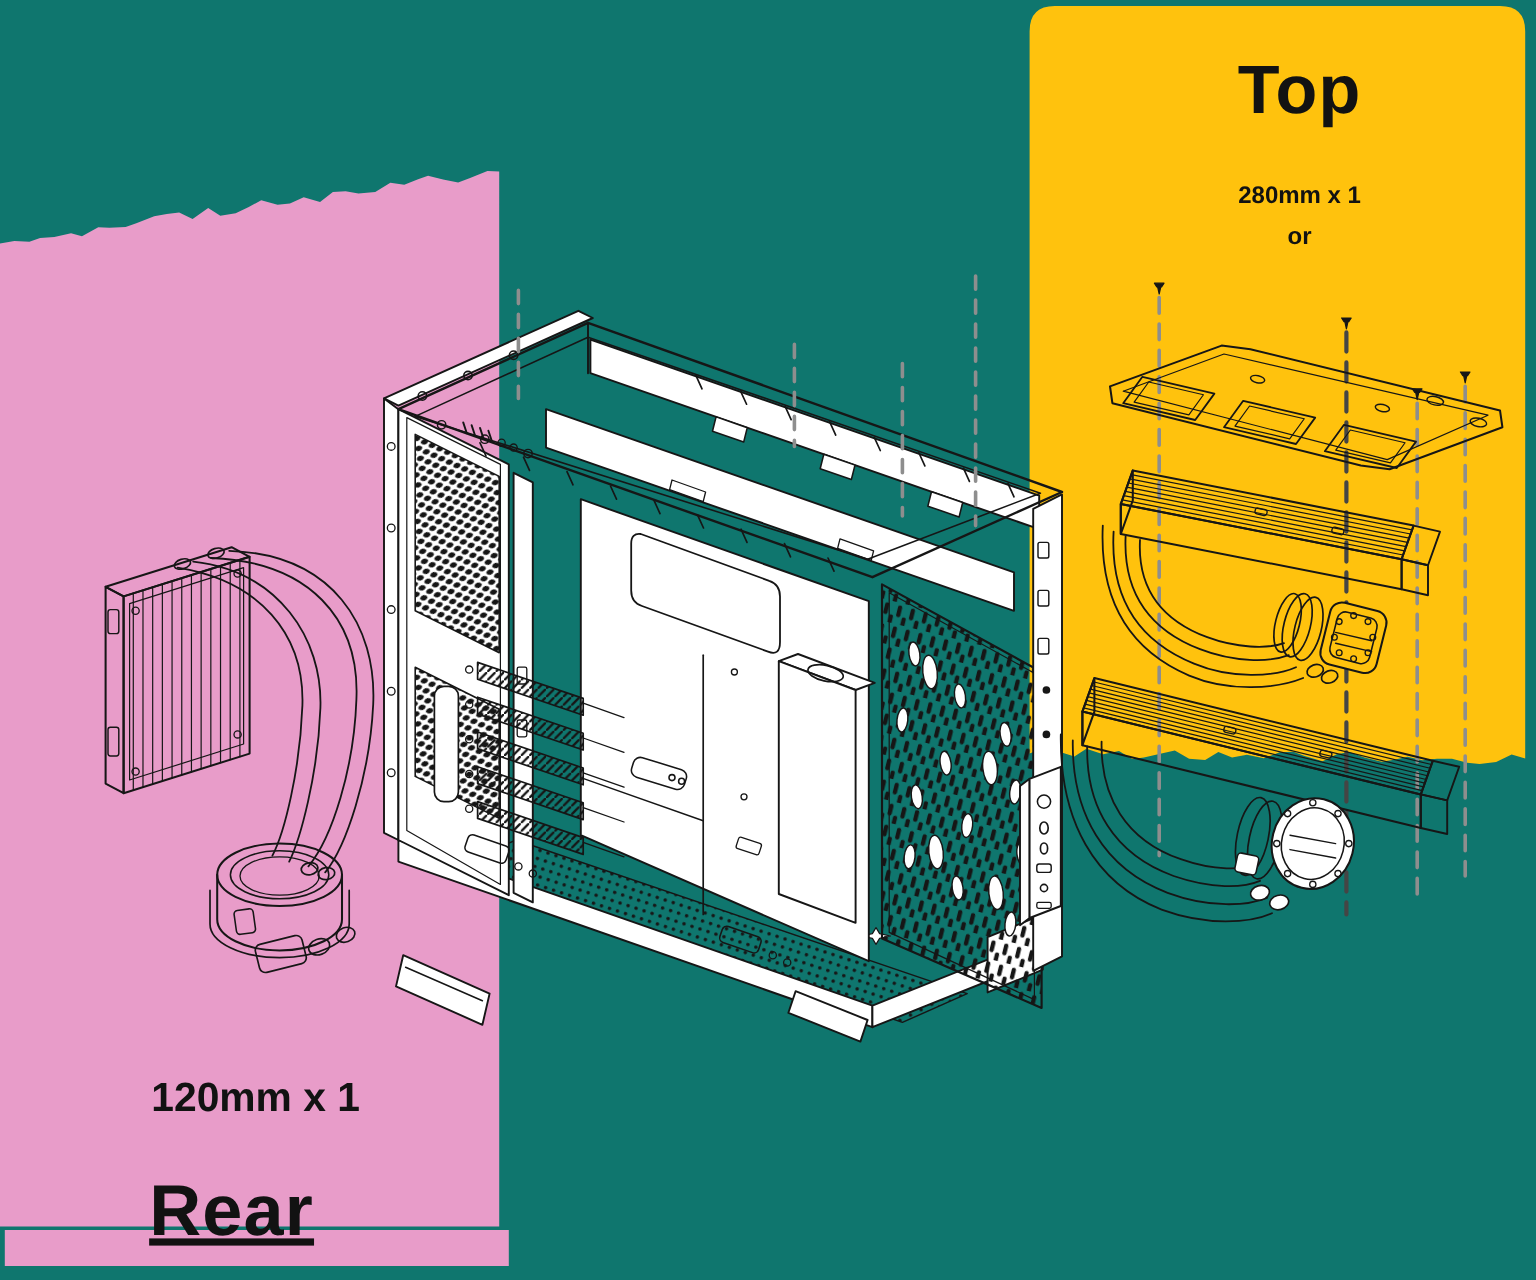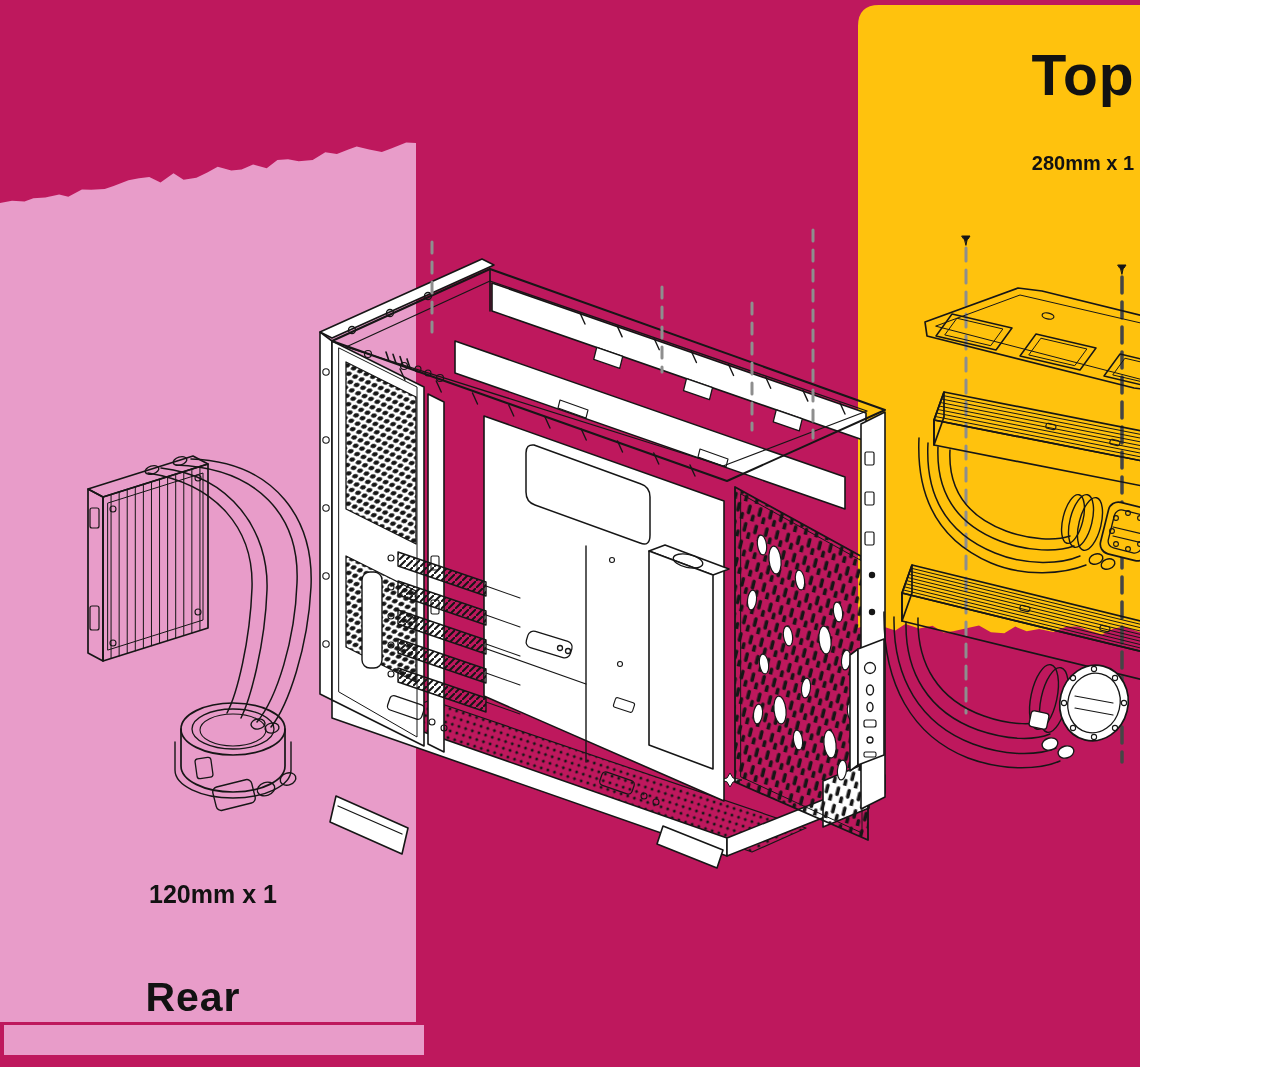--- a/index.html
+++ b/index.html
@@ -1,26 +1,26 @@
 <!DOCTYPE html>
 <html><head>
 <meta charset="utf-8">
 <style>
   html,body{margin:0;padding:0;background:#fff;}
-  #page{position:relative;width:1140px;height:1067px;background:#be185d;overflow:hidden;
+  #page{position:relative;width:1280px;height:1067px;background:#0f766e;overflow:hidden;
         font-family:"Liberation Sans", sans-serif;}
   #art{position:absolute;left:0;top:0;}
   #art *{stroke-linejoin:round;stroke-linecap:round;}
   .label{position:absolute;color:#121212;text-align:center;}
   .zone-title{font-weight:700;font-size:57px;letter-spacing:1px;}
   .zone-spec{font-weight:700;font-size:20px;line-height:34px;}
   #top-title{left:953px;top:42px;width:260px;}
   #top-spec{left:933px;top:146px;width:300px;}
-  #rear-spec{left:83px;top:877px;width:260px;font-size:25px;}
-  #rear-title{left:63px;top:974px;width:260px;font-size:41px;}
+  #rear-spec{left:83px;top:898px;width:260px;font-size:34px;}
+  #rear-title{left:63px;top:974px;width:260px;font-size:60px;text-decoration:underline;}
 </style>
 </head>
 <body>
 
 <div id="page">
   <svg id="art" width="1280" height="1067" viewBox="0 0 1280 1067">
     <defs id="defs">
         <pattern id="hexPat" width="7" height="7" patternUnits="userSpaceOnUse" patternTransform="rotate(24) skewX(-18)">
           <circle cx="3.5" cy="3.5" r="2.5" fill="#161616"></circle>
         </pattern>
@@ -325,16 +325,17 @@
         <ellipse cx="258" cy="724" rx="7" ry="5" fill="none" stroke="#161616" stroke-width="1.4" transform="rotate(-10 258 724)"></ellipse>
         <ellipse cx="272" cy="728" rx="7" ry="5" fill="none" stroke="#161616" stroke-width="1.4" transform="rotate(-10 272 728)"></ellipse>
         <ellipse cx="266" cy="789" rx="9" ry="6.5" fill="none" stroke="#161616" stroke-width="1.4" transform="rotate(-20 266 789)"></ellipse>
         <ellipse cx="288" cy="779" rx="8" ry="6" fill="none" stroke="#161616" stroke-width="1.4" transform="rotate(-20 288 779)"></ellipse>
       </g>
   </svg>
 
   <div class="label zone-title" id="top-title">Top</div>
   <div class="label zone-spec" id="top-spec">
     <div>280mm x 1</div>
+    <div>or</div>
   </div>
   <div class="label zone-spec" id="rear-spec">120mm x 1</div>
   <div class="label zone-title" id="rear-title">Rear</div>
 </div>
 
 </body></html>

